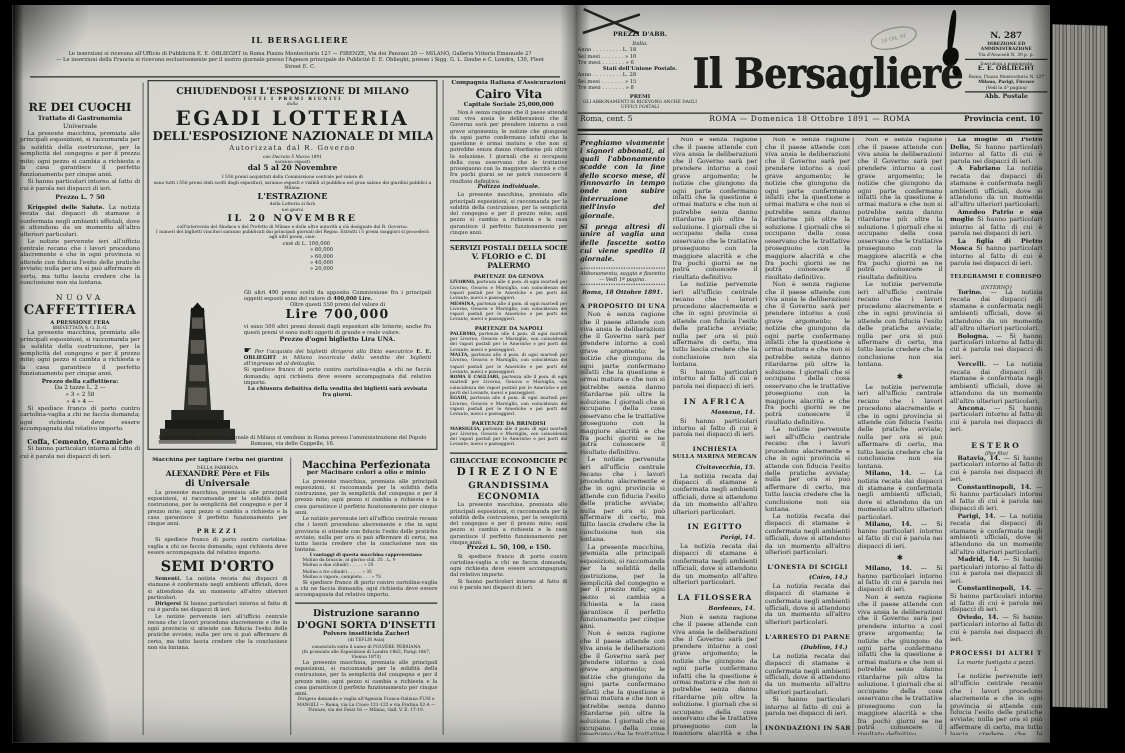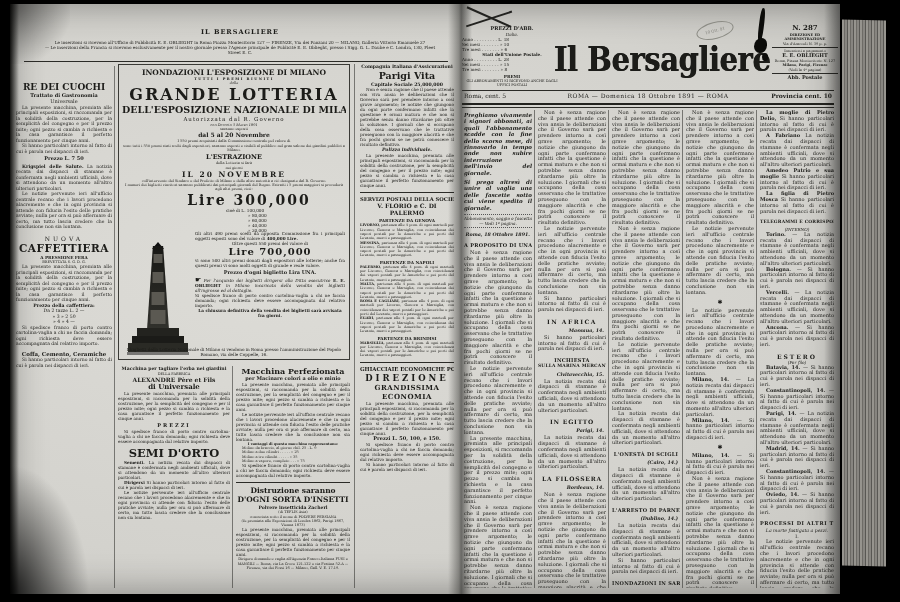--- a/index.html
+++ b/index.html
@@ -96,38 +96,37 @@
     <div class="c t45">Da 2 tazze L. 2 —</div>
     <div class="c t45">»  3  »  2 50</div>
     <div class="c t45">»  4  »  4 —</div>
     <p class="fp t45 j">Si spedisce franco di porto contro cartolina-vaglia a chi ne faccia domanda; ogni richiesta deve essere accompagnata dal relativo importo. </p>
     <div class="c b t55" style="margin-top:4px">Coffa, Cemento, Ceramiche</div>
     <p class="fp t45 j">Si hanno particolari intorno al fatto di cui è parola nei dispacci di ieri. </p>
   </div>
   <div class="vrule" style="left:104px;top:62px;height:522px"></div>
 
   <div class="abs" style="left:108px;top:60px;width:232px;height:296px;border:1px solid #3a3a36;padding:3px 3px 0;box-sizing:border-box">
-    <div class="c b" style="font-size:7.5px;line-height:9px">INONDAZIONI L'ESPOSIZIONE DI MILANO</div>
+    <div class="c b" style="font-size:7.5px;line-height:9px">CHIUDENDOSI L'ESPOSIZIONE DI MILANO</div>
     <div class="c b t35" style="letter-spacing:1.5px">TUTTI I PREMI RIUNITI</div>
     <div class="c i t35">della</div>
-    <div class="c b" style="font-size:16px;line-height:18px;letter-spacing:2px">GRANDE LOTTERIA</div>
+    <div class="c b" style="font-size:16px;line-height:18px;letter-spacing:2px">EGADI LOTTERIA</div>
     <div class="c b nw" style="font-size:9.5px;line-height:12px">DELL'ESPOSIZIONE NAZIONALE DI MILANO</div>
     <div class="c" style="font-size:5.5px;line-height:7px;letter-spacing:1px">Autorizzata dal R. Governo</div>
     <div class="c i t35">con Decreto 5 Marzo 1891</div>
     <div class="c t35">saranno esposti</div>
     <div class="c b t6">dal 5 al 20 Novembre</div>
     <div class="c t35" style="margin-top:1px">I 550 premi acquistati dalla Commissione centrale pel valore di</div>
     <div class="c t35">sono tutti i 550 premi stati scelti dagli espositori, saranno esposti e visibili al pubblico nel gran salone dei giardini pubblici a Milano.</div>
     <div class="c b" style="font-size:6.5px;line-height:8px;margin-top:1px">L'ESTRAZIONE</div>
     <div class="c t35">della Lotteria si farà</div>
     <div class="c t35">nei giorni</div>
     <div class="c b" style="font-size:7.5px;line-height:9px;letter-spacing:2px">IL 20 NOVEMBRE</div>
     <div class="c t35">coll'intervento del Sindaco e del Prefetto di Milano e delle altre autorità a ciò designate dal R. Governo.</div>
     <div class="c t35">I numeri dei biglietti vincitori saranno pubblicati dai principali giornali del Regno. Estratti i 5 premi maggiori si procederà agli altri premi, cioè:</div>
-    <div class="c b" style="font-size:14px;line-height:16px;letter-spacing:2px;margin-left:30px">Lire 300,000</div>
     <div style="margin-left:104px">
       <div class="t4">cioè di L. 100,000</div>
       <div class="t4" style="margin-left:22px">»  80,000</div>
       <div class="t4" style="margin-left:22px">»  60,000</div>
       <div class="t4" style="margin-left:22px">»  40,000</div>
       <div class="t4" style="margin-left:22px">»  20,000</div>
     </div>
 
     <div class="obelisk">
       <div class="ob-cap"></div>
@@ -189,21 +188,21 @@
       <div class="c t35">conosciuta sotto il nome di POLVERE PERSIANA</div>
       <div class="c t35">(fu premiata alle Esposizioni di Londra 1862, Parigi 1867, Vienna 1873)</div>
       <p class="fp t4 j">La presente macchina, premiata alle principali esposizioni, si raccomanda per la solidità della costruzione, per la semplicità del congegno e per il prezzo mite; ogni pezzo si cambia a richiesta e la casa garantisce il perfetto funzionamento per cinque anni. </p>
       <p class="c t35">Dirigere domande e vaglia all'Agenzia Franco-Italiana FUSI e MANGILI — Roma, via La Croce 121-122 e via Fratina 52-A — Firenze, via dei Fossi 16 — Milano, Gall. V. E. 17-19.</p>
     </div>
   </div>
   <div class="vrule" style="left:344px;top:60px;height:524px"></div>
 
   <div class="abs" style="left:350px;top:60px;width:94px;height:524px;overflow:hidden">
     <div class="c t45 b">Compagnia Italiana d'Assicurazioni</div>
-    <div class="c b" style="font-size:9.5px;line-height:12px">Parigi Vita</div>
+    <div class="c b" style="font-size:9.5px;line-height:12px">Cairo Vita</div>
     <div class="c b t45">Capitale Sociale 25,000,000</div>
     <p class="fp t4 j">Non è senza ragione che il paese attende con viva ansia le deliberazioni che il Governo sarà per prendere intorno a così grave argomento; le notizie che giungono da ogni parte confermano infatti che la questione è ormai matura e che non si potrebbe senza danno ritardarne più oltre la soluzione. I giornali che si occupano della cosa osservano che le trattative proseguono con la maggiore alacrità e che fra pochi giorni se ne potrà conoscere il risultato definitivo. </p>
     <div class="c b i t45">Polizza individuale.</div>
     <p class="fp t4 j">La presente macchina, premiata alle principali esposizioni, si raccomanda per la solidità della costruzione, per la semplicità del congegno e per il prezzo mite; ogni pezzo si cambia a richiesta e la casa garantisce il perfetto funzionamento per cinque anni. </p>
     <div class="sect">
       <div class="c b nw" style="font-size:5.2px;line-height:6.5px">SERVIZI POSTALI DELLA SOCIETÀ</div>
       <div class="c b t6">V. FLORIO e C. DI PALERMO</div>
       <div class="c b t4" style="margin-top:2px">PARTENZE DA GENOVA</div>
       <p class="t35 j"><b>LIVORNO,</b> <span>partenza alle 4 pom. di ogni martedì per Livorno, Genova e Marsiglia, con coincidenza dei vapori postali per le Americhe e pei porti del Levante, merci e passeggieri. </span></p>
       <p class="t35 j"><b>MESSINA,</b> <span>partenza alle 4 pom. di ogni martedì per Livorno, Genova e Marsiglia, con coincidenza dei vapori postali per le Americhe e pei porti del Levante, merci e passeggieri. </span></p>

